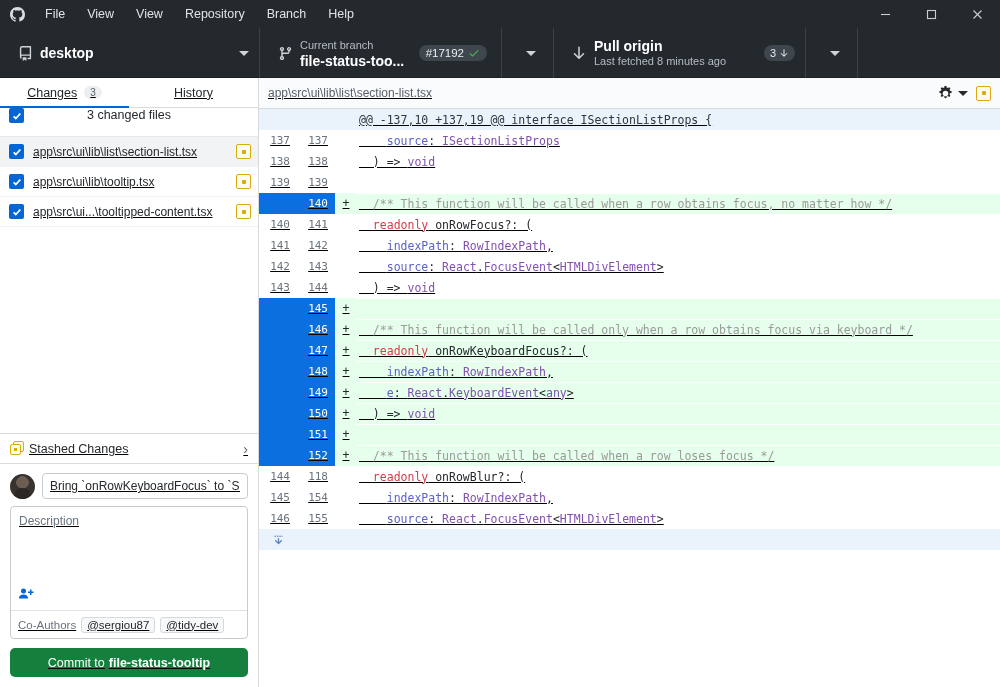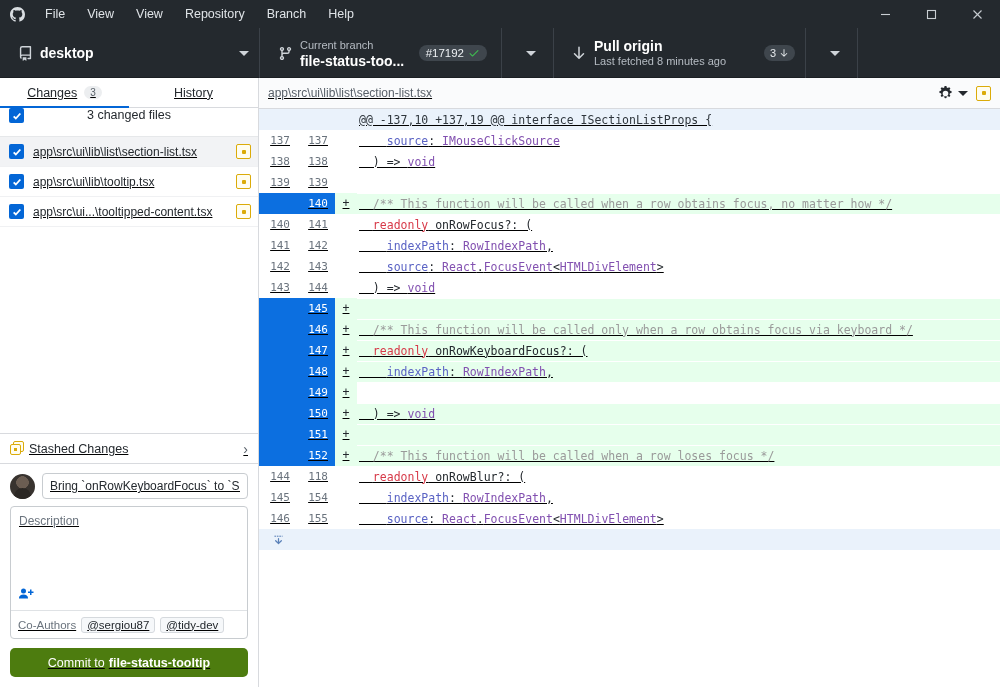--- a/index.html
+++ b/index.html
@@ -156,21 +156,21 @@
   .coauthor-row {
     border-top: 1px solid #dfe2e5; height: 28px; display: flex; align-items: center; gap: 5px;
     padding: 0 7px;
   }
   .coauthor-label { font-size: 11.5px; color: #6a737d; }
   .coauthor-chip {
     border: 1px solid #d5d9dd; border-radius: 3px; background: #f6f8fa; padding: 1px 5px;
     font-size: 11.5px; color: #24292e;
   }
   .commit-btn {
-    margin-top: 9px; height: 29px; border-radius: 5px; background: #4d7c0f; color: #fff;
+    margin-top: 9px; height: 29px; border-radius: 5px; background: #15803d; color: #fff;
     display: flex; align-items: center; justify-content: center; font-size: 12.5px; gap: 4px;
   }
   .commit-btn b { font-weight: bold; }
 
   
   .diff-panel { flex: 1; display: flex; flex-direction: column; min-width: 0; background: #fff; }
   .diff-header {
     height: 31px; flex: 0 0 31px; display: flex; align-items: center; padding: 0 9px;
     border-bottom: 1px solid #d8dade; background: #fafbfc; gap: 8px;
   }
@@ -456,21 +456,21 @@
           <div class="gut hunk"></div>
           <div class="sign"></div>
           <div class="code">@@ -137,10 +137,19 @@ interface ISectionListProps {</div>
         </div>
 
         <div id="diff-lines">
             <div class="dline ctx">
               <div class="gut">137</div>
               <div class="gut">137</div>
               <div class="sign"></div>
-              <div class="code">    <span class="c-prop">source</span>: <span class="c-type">IMouseClickSource</span></div>
+              <div class="code">    <span class="c-prop">source</span>: <span class="c-type">ISectionListProps</span></div>
             </div>
             <div class="dline ctx">
               <div class="gut">138</div>
               <div class="gut">138</div>
               <div class="sign"></div>
               <div class="code">  ) =&gt; <span class="c-type">void</span></div>
             </div>
             <div class="dline ctx">
               <div class="gut">139</div>
               <div class="gut">139</div>
@@ -528,20 +528,21 @@
             <div class="dline add">
               <div class="gut sel"></div>
               <div class="gut sel">148</div>
               <div class="sign">+</div>
               <div class="code">    <span class="c-prop">indexPath</span>: <span class="c-type">RowIndexPath</span>,</div>
             </div>
             <div class="dline add">
               <div class="gut sel"></div>
               <div class="gut sel">149</div>
               <div class="sign">+</div>
+              <div class="code">    <span class="c-prop">e</span>: <span class="c-type">React</span>.<span class="c-type">KeyboardEvent</span>&lt;<span class="c-type">any</span>&gt;</div>
             </div>
             <div class="dline add">
               <div class="gut sel"></div>
               <div class="gut sel">150</div>
               <div class="sign">+</div>
               <div class="code">  ) =&gt; <span class="c-type">void</span></div>
             </div>
             <div class="dline add">
               <div class="gut sel"></div>
               <div class="gut sel">151</div>

